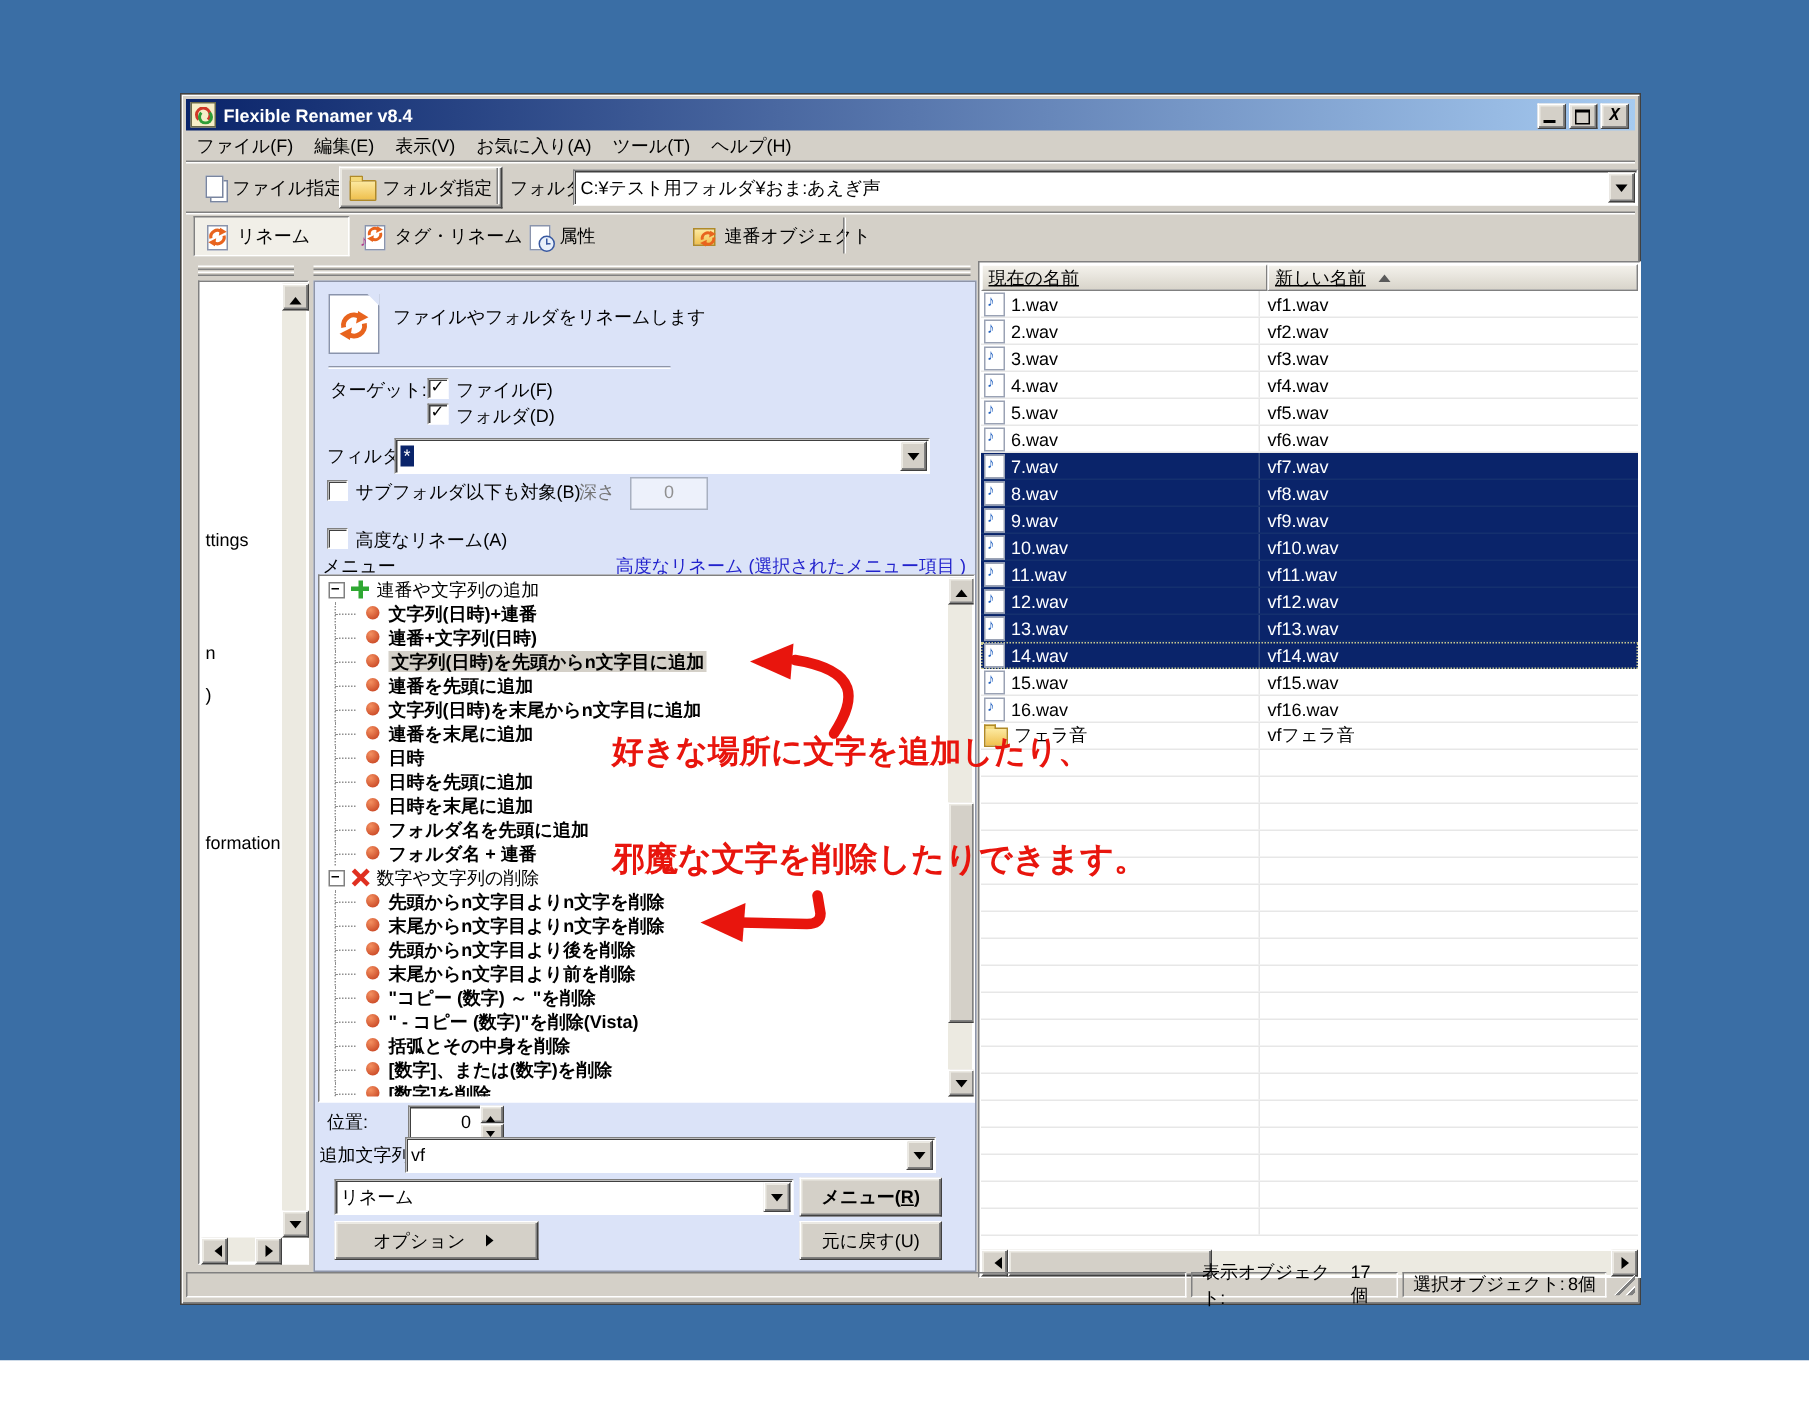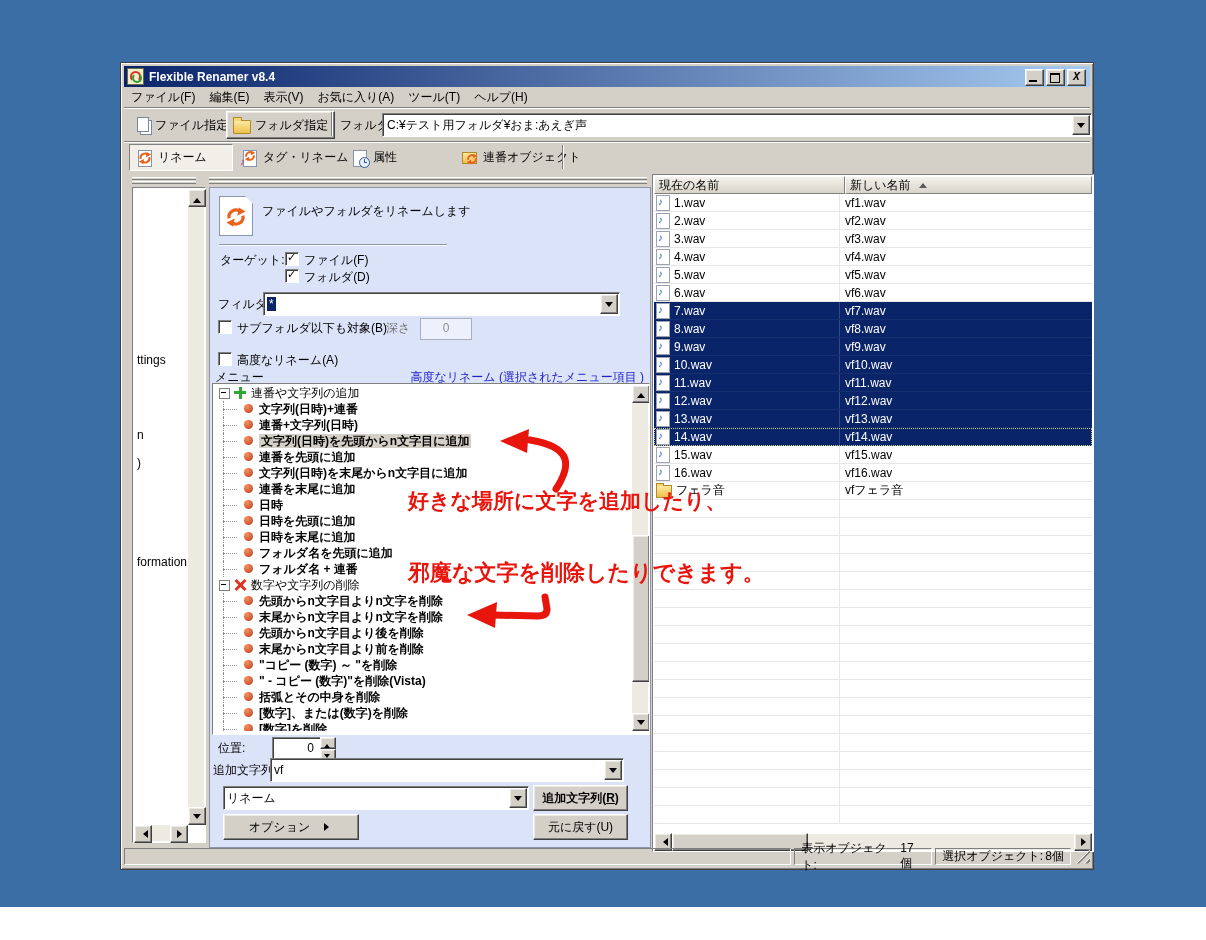--- a/index.html
+++ b/index.html
@@ -119,21 +119,21 @@
   .tthumb{position:absolute;left:0;top:150px;width:16px;height:145px;}
   .spin{position:absolute;display:flex;flex-direction:column;}
   .spb{width:14px;height:10px;position:relative;}
   .spb .tu{position:absolute;left:3px;top:3px;border:3px solid transparent;border-bottom:4px solid #000;width:0;height:0;}
   .spb .td{position:absolute;left:3px;top:4px;border:3px solid transparent;border-top:4px solid #000;width:0;height:0;}
   .btn{position:absolute;display:flex;align-items:center;justify-content:center;}
   .u{text-decoration:underline;}
 
   
   .filelist{left:528px;top:3px;width:440px;height:676px;background:#FFF;}
-  .hdr{position:absolute;left:1px;top:1px;right:1px;height:18px;display:flex;}
+  .hdr{position:absolute;left:1px;top:1px;right:1px;height:18px;display:flex;text-decoration:underline;}
   .hcell{background:linear-gradient(#F4F2EC,#D8D4CA);border:1px solid;border-color:#FFF #808080 #808080 #FFF;
          padding-left:4px;line-height:15px;display:flex;align-items:center;gap:8px;}
   .hc1{width:185px;flex:none;}
   .hc2{flex:1;}
   .sortasc{width:0;height:0;border:4px solid transparent;border-bottom:5px solid #5A5A5A;margin-top:-4px;}
   .rows{position:absolute;left:1px;top:19px;right:1px;bottom:17px;overflow:hidden;}
   .fr{height:17px;border-bottom:1px solid #E7E7E7;display:flex;align-items:center;position:relative;}
   .fr .c1{width:183px;flex:none;display:flex;align-items:center;gap:4px;padding-left:2px;height:100%;border-right:1px solid #E7E7E7;}
   .fr .c2{padding-left:5px;}
   .fr.selected{background:#0A246A;color:#FFF;border-bottom-color:#14306E;}
@@ -483,21 +483,21 @@
             </span>
         </div>
 
         <div class="combo sunken" style="left:13px;top:598px;width:304px;">
           <span class="val">リネーム</span>
           <span class="ddbtn raised">
               <i class="tri-d"></i>
             </span>
         </div>
         <div class="btn raised" style="left:323px;top:597px;width:93px;height:24px;font-weight:bold;">
-          <span>追加文字列(</span>
+          <span>メニュー(</span>
             <span class="u">R</span>
             <span>)</span>
         </div>
         <div class="btn raised" style="left:13px;top:626px;width:134px;height:24px;gap:14px;">
           <span>オプション</span>
           <i class="tri-r" style="position:static;border-left-color:#000;"></i>
         </div>
         <div class="btn raised" style="left:323px;top:626px;width:93px;height:24px;">
           <span>元に戻す(U)</span>
         </div>

